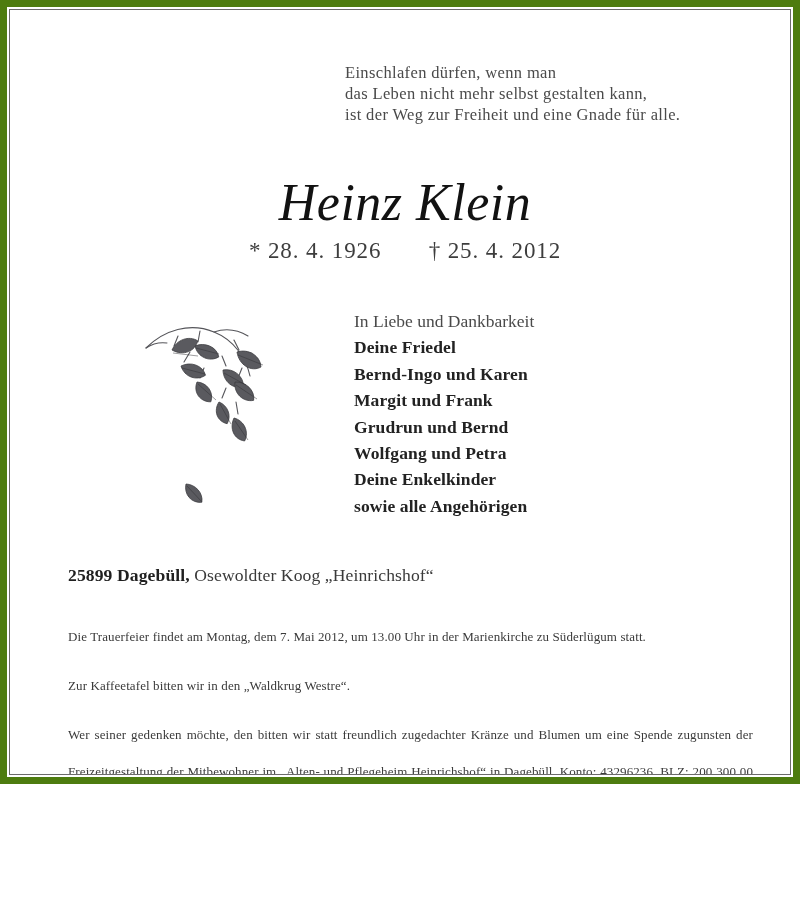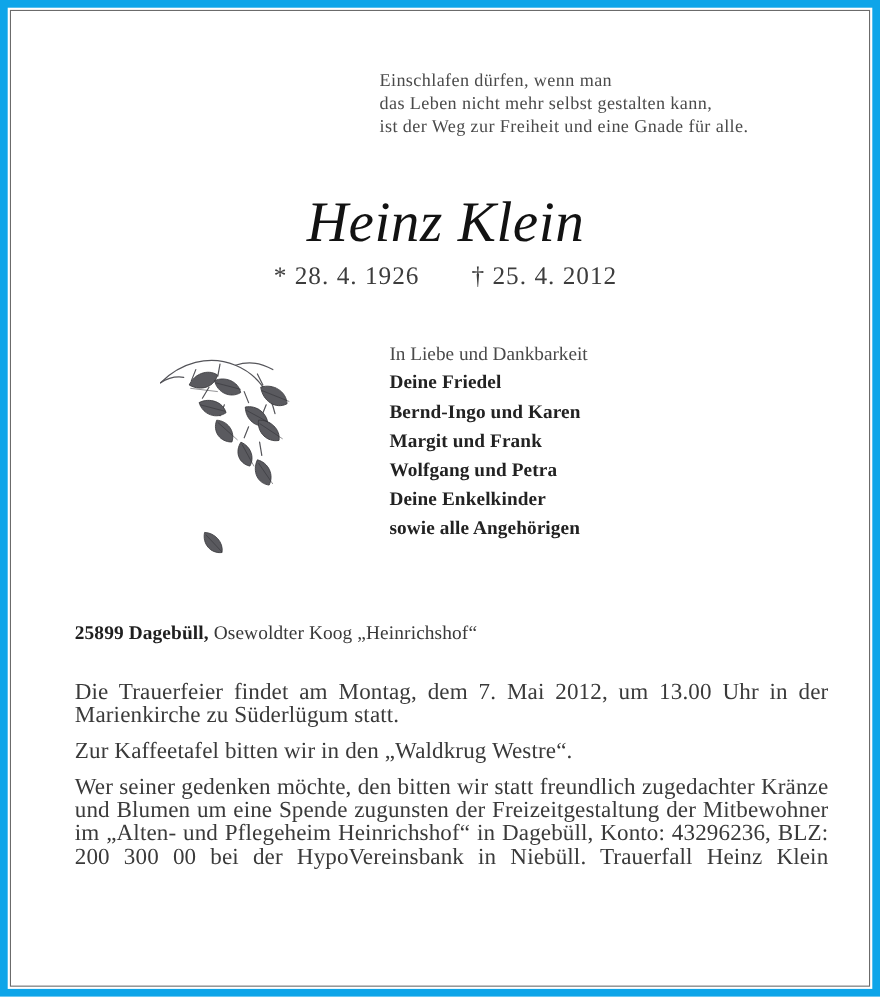--- a/index.html
+++ b/index.html
@@ -11,23 +11,23 @@
     width: 800px;
     height: 914px;
     font-family: "Liberation Serif", "DejaVu Serif", serif;
     overflow: hidden;
   }
 
   
   #notice {
     position: relative;
     width: 800px;
-    height: 906px;
+    height: 784px;
     box-sizing: border-box;
-    background: #0ea5e9;          
+    background: #4d7c0f;          
     padding: 7px;
     font-family: Liberation Serif, serif;
   }
   #frame-gap {
     box-sizing: border-box;
     width: 100%;
     height: 100%;
     background: #ffffff;          
     padding: 2px;
   }
@@ -119,22 +119,22 @@
   }
   .detail-line {
     font-size: 17.6px;
     line-height: 25.5px;
     letter-spacing: .1px;
   }
   .detail-line b { font-weight: 700; color: #1f1f1f; }
   .gap-sm { height: 9px; }
   .gap-md { height: 20px; }
   .para {
-    font-size: 21px;
-    line-height: 21px;
+    font-size: 13px;
+    line-height: 37px;
     text-align: justify;
     letter-spacing: .1px;
   }
   .para.last { text-align: justify; }
   .para.last::after { content: ""; display: inline-block; width: 100%; }
   .para-gap { height: 12px; }
 </style>
 </head>
 <body>
 
@@ -221,20 +221,21 @@
             <path d="M49 180 L 64 196"></path>
           </g>
         </svg>
       </div>
 
       <div id="mourners">
         <div class="intro">In Liebe und Dankbarkeit</div>
         <div class="mourner">Deine Friedel</div>
         <div class="mourner">Bernd-Ingo und Karen</div>
         <div class="mourner">Margit und Frank</div>
+        <div class="mourner">Grudrun und Bernd</div>
         <div class="mourner">Wolfgang und Petra</div>
         <div class="mourner">Deine Enkelkinder</div>
         <div class="mourner">sowie alle Angehörigen</div>
       </div>
 
       <div id="details">
 
         <div class="detail-line">
           <b>25899 Dagebüll,</b><span> Osewoldter Koog „Heinrichshof“</span>
         </div>

